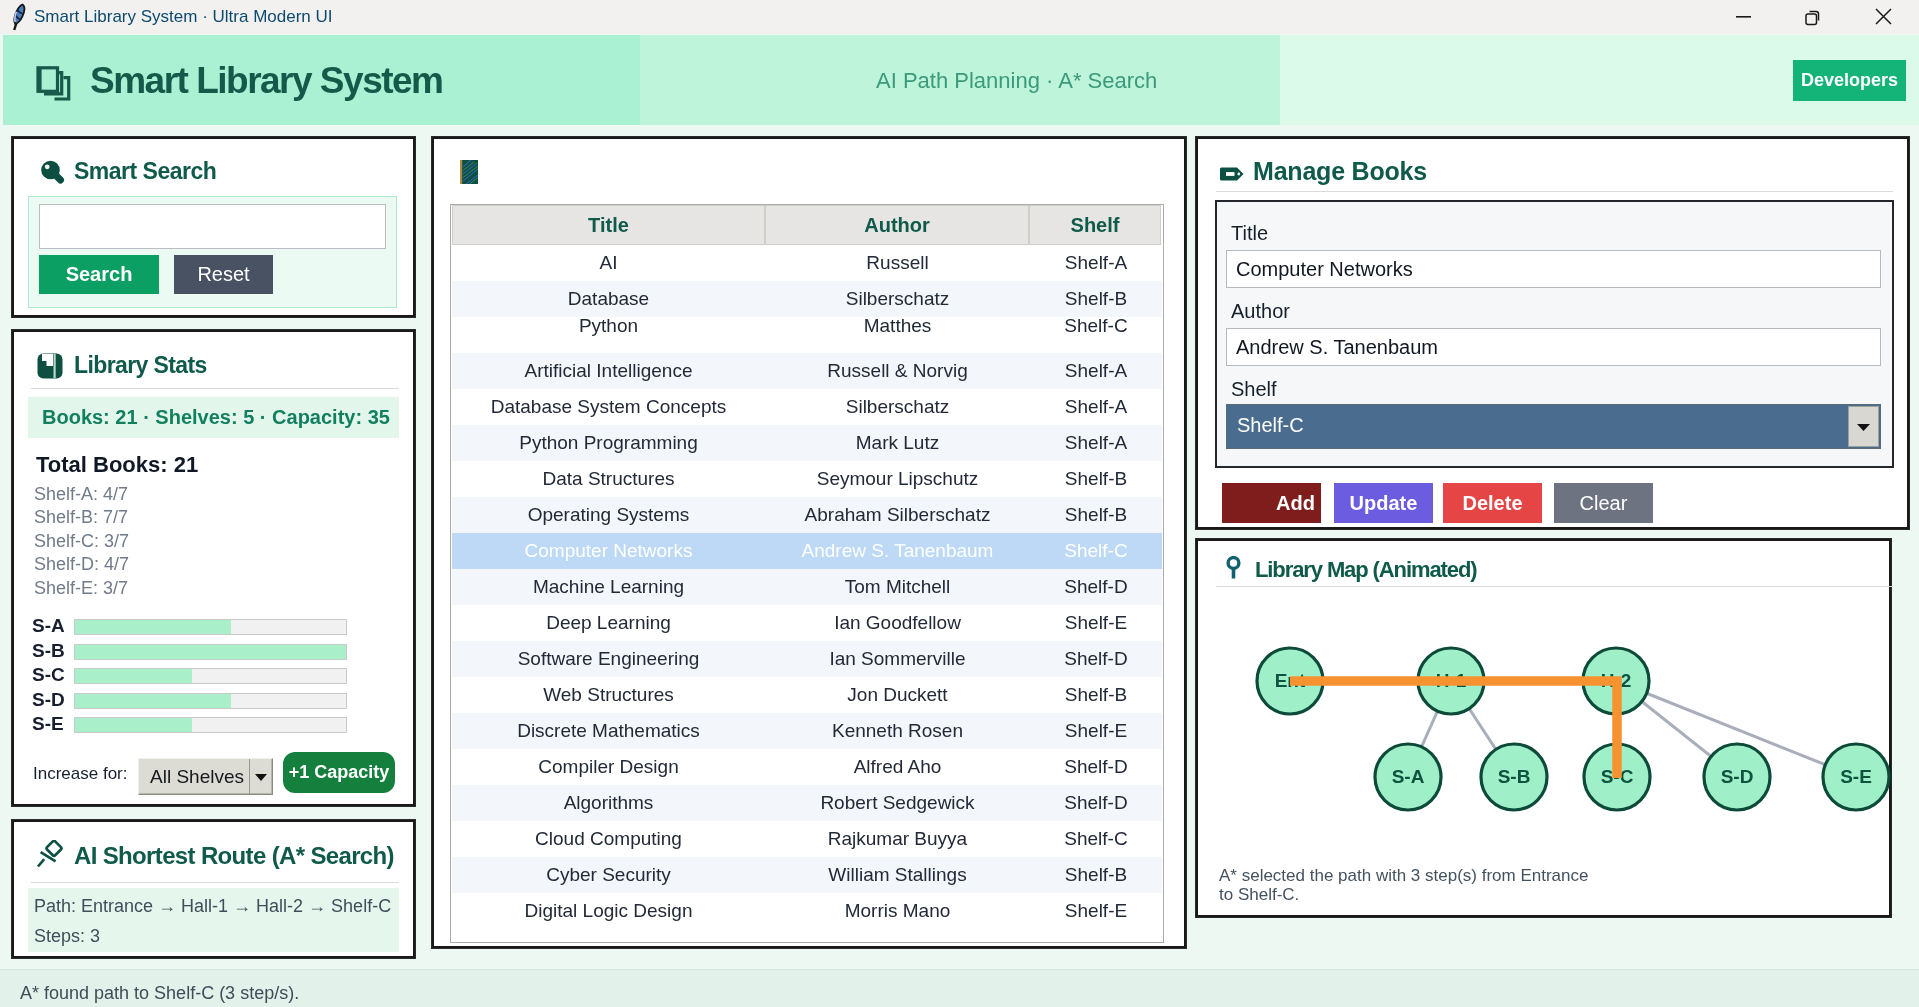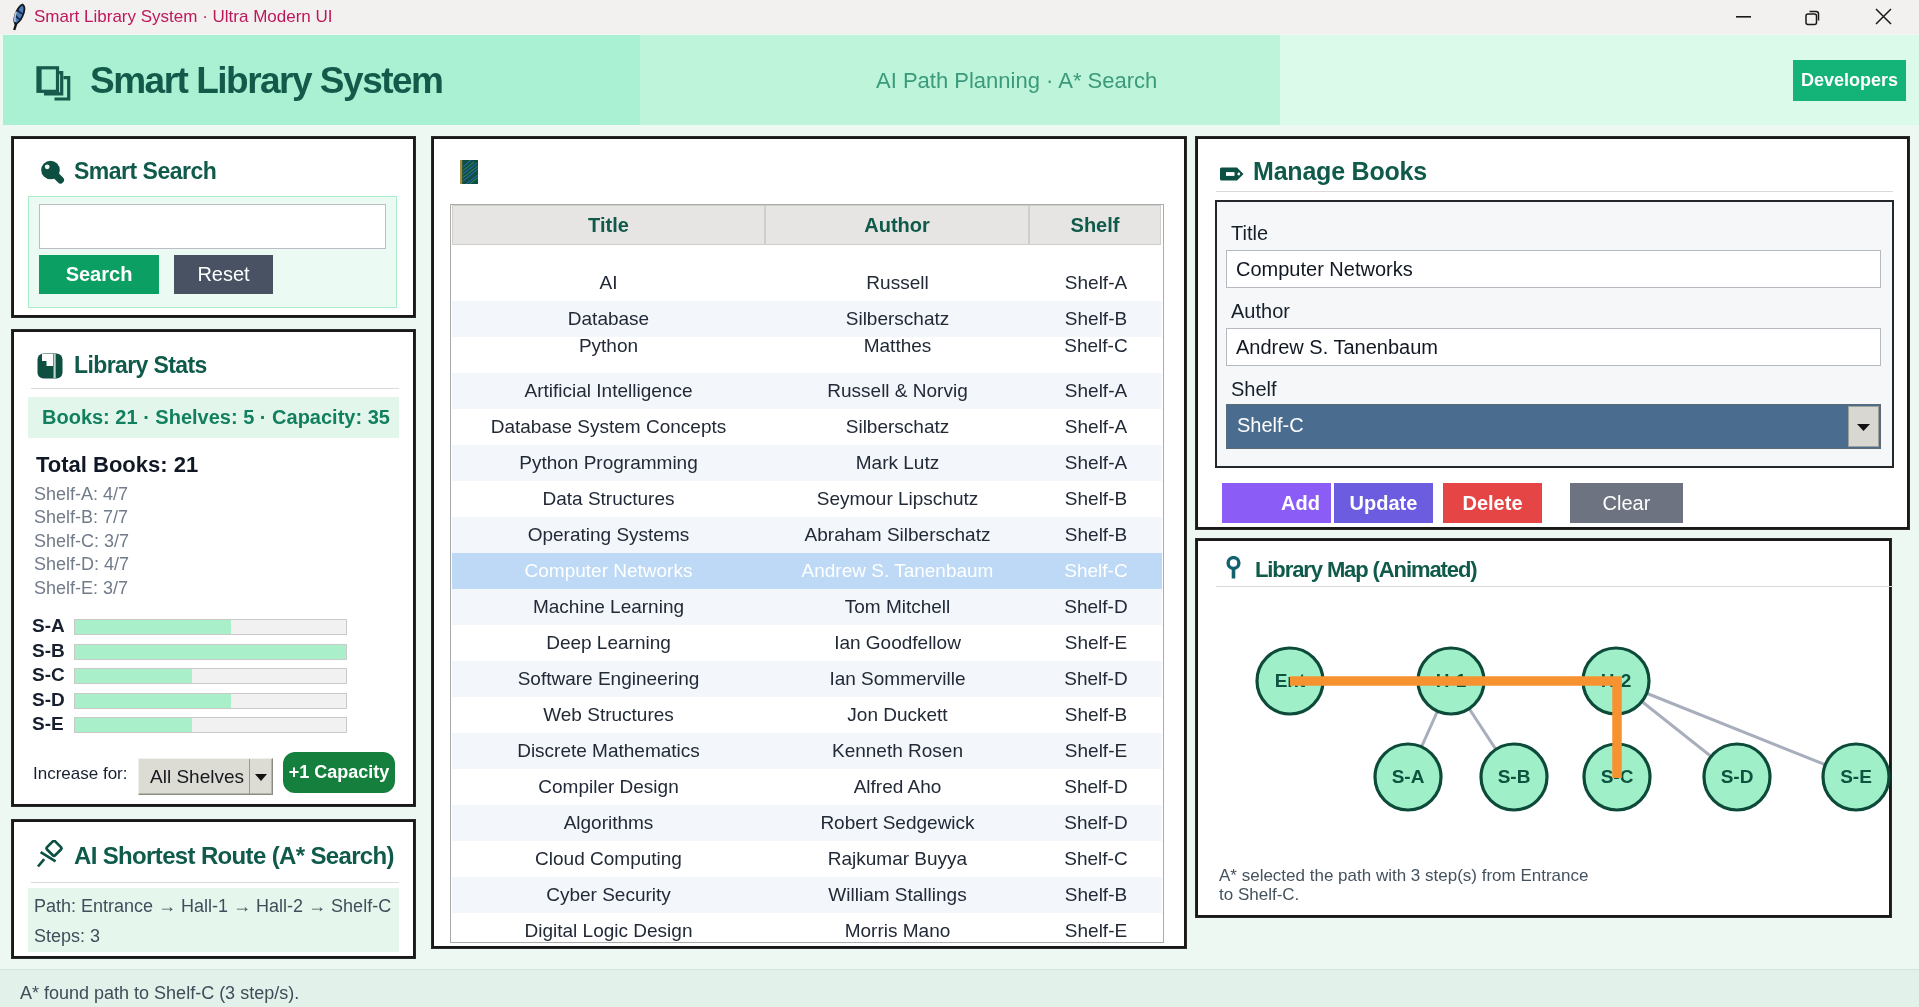--- a/index.html
+++ b/index.html
@@ -2,21 +2,21 @@
 <html><head>
 <meta charset="utf-8">
 <style>
 * { margin:0; padding:0; box-sizing:border-box; }
 html,body { width:1919px; height:1007px; overflow:hidden; background:#eef8f2;
   font-family:"Liberation Sans", sans-serif; }
 .abs { position:absolute; }
 
 
 #titlebar { position:absolute; left:0; top:0; width:1919px; height:34px; background:#f2f1ef; }
-#titletext { position:absolute; left:34px; top:7px; font-size:17px; color:#be185d; }
+#titletext { position:absolute; left:34px; top:7px; font-size:17px; color:#0c4a6e; }
 .winbtn { position:absolute; top:0; height:34px; }
 
 
 .band { position:absolute; top:35px; height:90px; }
 #b1 { left:3px; width:637px; background:#aaf0d2; }
 #b2 { left:640px; width:640px; background:#bdf4da; }
 #b3 { left:1280px; width:639px; background:#dcfae9; }
 #apptitle { position:absolute; left:90px; top:60px; font-size:37px; font-weight:bold; color:#135a4b; letter-spacing:-1.5px; }
 #hdrmid { position:absolute; left:876px; top:68px; font-size:22px; color:#3b9a7b; white-space:nowrap; }
 #devbtn { position:absolute; left:1793px; top:60px; width:113px; height:41px; background:#14b378; color:#fff;
@@ -62,40 +62,40 @@
 #capbtn { position:absolute; left:269px; top:420px; width:112px; height:41px; background:#15803d; color:#fff; font-size:18px; font-weight:bold; text-align:center; line-height:41px;border-radius:12px; }
 
 
 #routebox { position:absolute; left:14px; top:66px; width:371px; height:64px; background:#e5f7ed;text-align:right; }
 #routebox .l1 { position:absolute; left:6px; top:8px; font-size:18px; color:#3f4e5a; white-space:nowrap; }
 #routebox .l2 { position:absolute; left:6px; top:38px; font-size:18px; color:#3f4e5a; white-space:nowrap; }
 
 
 #tablewrap { position:absolute; left:16px; top:65px; width:714px; height:739px; border:1px solid #ababab; background:#fff; }
 .hcell { position:absolute; top:0px; height:40px; background:#e6e5e3; border:1px solid #cfcec9; color:#0f5a4a; font-size:20px; font-weight:bold; text-align:center; line-height:38px; }
-.trow { position:absolute; left:1px; width:710px; height:36px; font-size:19px; color:#222a37;margin-top:20px; }
+.trow { position:absolute; left:1px; width:710px; height:36px; font-size:19px; color:#222a37; }
 .trow div { position:absolute; top:0; height:36px; line-height:36px; text-align:center; }
 .trow .c1 { left:0; width:313px; }
 .trow .c2 { left:313px; width:265px; }
 .trow .c3 { left:578px; width:132px; }
 .alt { background:#f3f6fa; }
 .selrow { background:#bdd9f6; color:#fff; }
 
 
 #formbox { position:absolute; left:17px; top:61px; width:679px; height:268px; background:#f5f7f9; border:2px solid #23262b; }
 .flabel { position:absolute; left:14px; font-size:20px; color:#15202b; }
 .fentry { position:absolute; left:9px; width:655px; height:38px; background:#fff; border:1px solid #b6bac0; font-size:20px; color:#111822; line-height:36px; padding-left:9px; }
 #shelfcombo { position:absolute; left:9px; top:202px; width:655px; height:45px; background:#4a6c8e; border:1px solid #5b6a77; }
 #shelfcombo .txt { position:absolute; left:10px; top:9px; font-size:20px; color:#fff; }
 #shelfcombo .arrowbox { position:absolute; right:1px; top:1px; width:31px; height:41px; background:#d8d7d2; border:1px solid #a0a09a; }
 .btnrow { position:absolute; top:344px; height:40px; color:#fff; font-size:20px; font-weight:bold; text-align:center; line-height:40px; }
-#addbtn { left:24px; width:109px; background:#8b5cf6;padding-left:48px; }
+#addbtn { left:24px; width:99px; background:#7f1d1d;padding-left:48px; }
 #updbtn { left:136px; width:99px; background:#6b5ce0; }
 #delbtn { left:245px; width:99px; background:#e64545; }
-#clrbtn { left:372px; width:113px; background:#6d7380; font-weight:normal; }
+#clrbtn { left:356px; width:99px; background:#6d7380; font-weight:normal; }
 
 
 #mapcap1 { position:absolute; left:21px; top:325px; font-size:17px; color:#44525e; }
 #mapcap2 { position:absolute; left:21px; top:344px; font-size:17px; color:#44525e; }
 </style>
 </head>
 <body>
 
 <div id="titlebar">
   <svg class="abs" style="left:7px;top:3px" width="22" height="28" viewBox="0 0 22 28">

